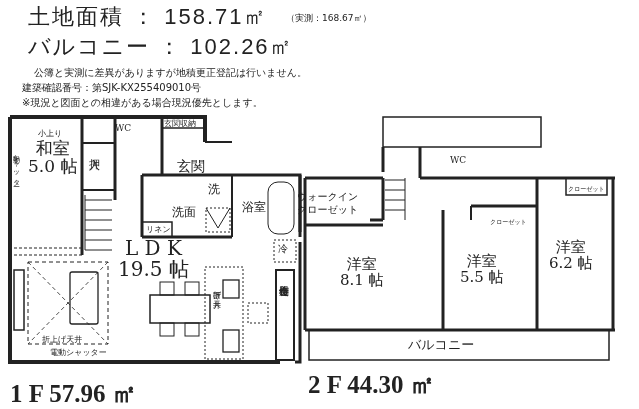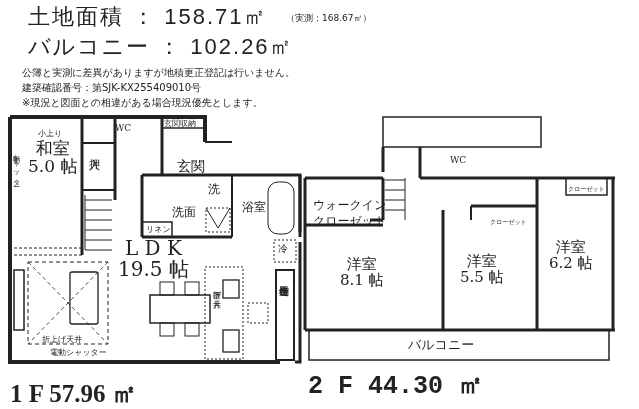--- a/index.html
+++ b/index.html
@@ -21,21 +21,21 @@
   <span>土地面積</span>
   <span>：</span>
   <span>158.71㎡</span>
 </div>
 <div class="abs sub-note" style="left:286px;top:12px;">（実測：168.67㎡）</div>
 <div class="abs h-big" style="left:28px;top:32px;">
   <span>バルコニー</span>
   <span>：</span>
   <span>102.26㎡</span>
 </div>
-<div class="abs small-note" style="left:22px;top:66px;">公簿と実測に差異がありますが地積更正登記は行いません。</div>
+<div class="abs small-note" style="left:34px;top:66px;">公簿と実測に差異がありますが地積更正登記は行いません。</div>
 <div class="abs small-note" style="left:22px;top:81px;">建築確認番号：第SJK-KX255409010号</div>
 <div class="abs small-note" style="left:22px;top:96px;">※現況と図面との相違がある場合現況優先とします。</div>
 
 <svg width="639" height="409" viewBox="0 0 639 409">
   <g stroke="#222" fill="none">
 
     <path d="M10 117 H205 V142" stroke-width="4"></path>
     <path d="M10 117 V362 H280" stroke-width="4"></path>
     <path d="M205 142 H232" stroke-width="2"></path>
     <path d="M232 175 H300 V232" stroke-width="3"></path>
@@ -130,33 +130,33 @@
 <div class="abs room-lbl" style="left:118px;top:238px;font-size:20px;">
   <div>L D K</div>
   <div>19.5 帖</div>
 </div>
 <div class="abs tiny" style="left:42px;top:334px;">折上げ天井</div>
 <div class="abs tiny" style="left:50px;top:347px;">電動シャッター</div>
 <div class="abs tiny vtext" style="left:210px;top:285px;">折下げ天井</div>
 <div class="abs room-lbl vtext" style="left:278px;top:278px;font-size:10px;">造作食器棚</div>
 <div class="abs floor-area" style="left:10px;top:368px;margin-top:9px;">1 F 57.96 ㎡</div>
 
-<div class="abs tiny" style="left:313px;top:190px;font-size:12px;line-height:1.3;margin-top:8px;">
+<div class="abs tiny" style="left:297px;top:190px;font-size:10px;line-height:1.3;">
   <div>ウォークイン</div>
   <div>クローゼット</div>
 </div>
 <div class="abs room-lbl" style="left:450px;top:156px;font-size:9px;">WC</div>
 <div class="abs tiny" style="left:568px;top:185px;font-size:6px;">クローゼット</div>
 <div class="abs tiny" style="left:490px;top:218px;font-size:6px;">クローゼット</div>
 <div class="abs room-lbl" style="left:340px;top:257px;font-size:15px;">
   <div>洋室</div>
   <div>8.1 帖</div>
 </div>
 <div class="abs room-lbl" style="left:460px;top:254px;font-size:15px;">
   <div>洋室</div>
   <div>5.5 帖</div>
 </div>
 <div class="abs room-lbl" style="left:549px;top:240px;font-size:15px;">
   <div>洋室</div>
   <div>6.2 帖</div>
 </div>
 <div class="abs room-lbl" style="left:408px;top:338px;font-size:13px;font-weight:normal;">バルコニー</div>
-<div class="abs floor-area" style="left:308px;top:368px;font-family:Liberation Mono, monospace;">2 F 44.30 ㎡</div>
+<div class="abs floor-area" style="left:308px;top:368px;">2 F 44.30 ㎡</div>
 
 </body></html>

